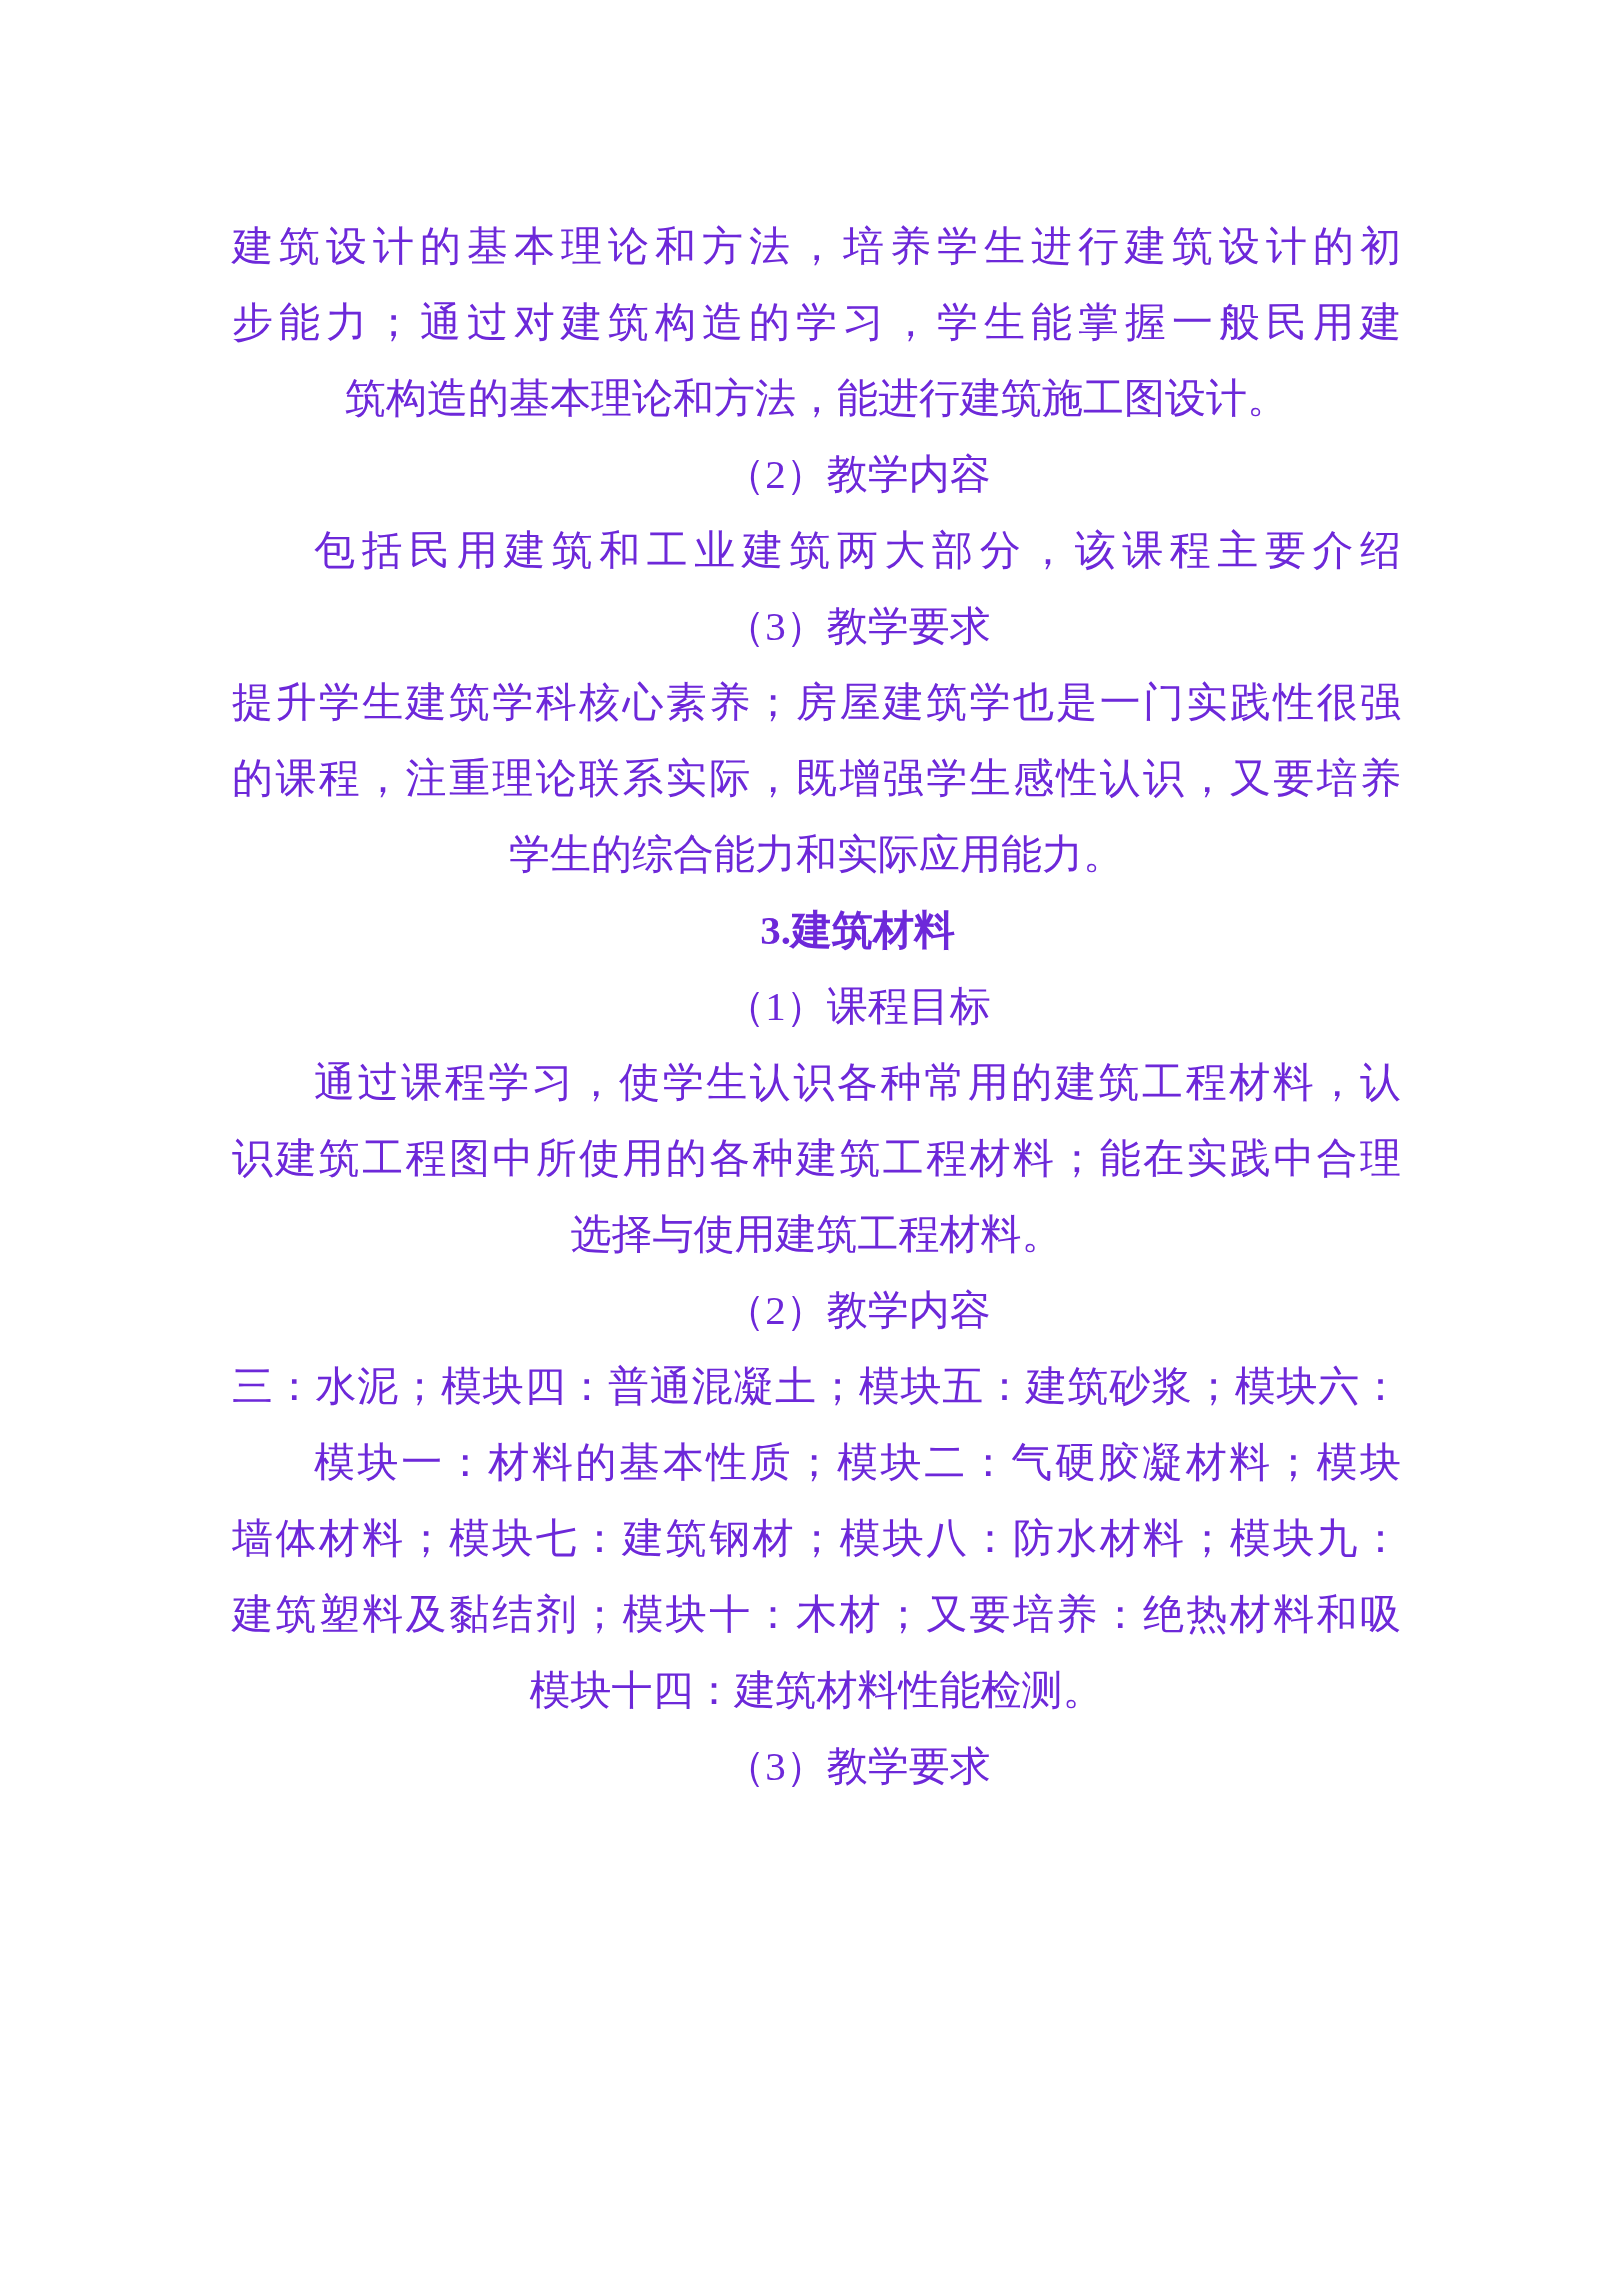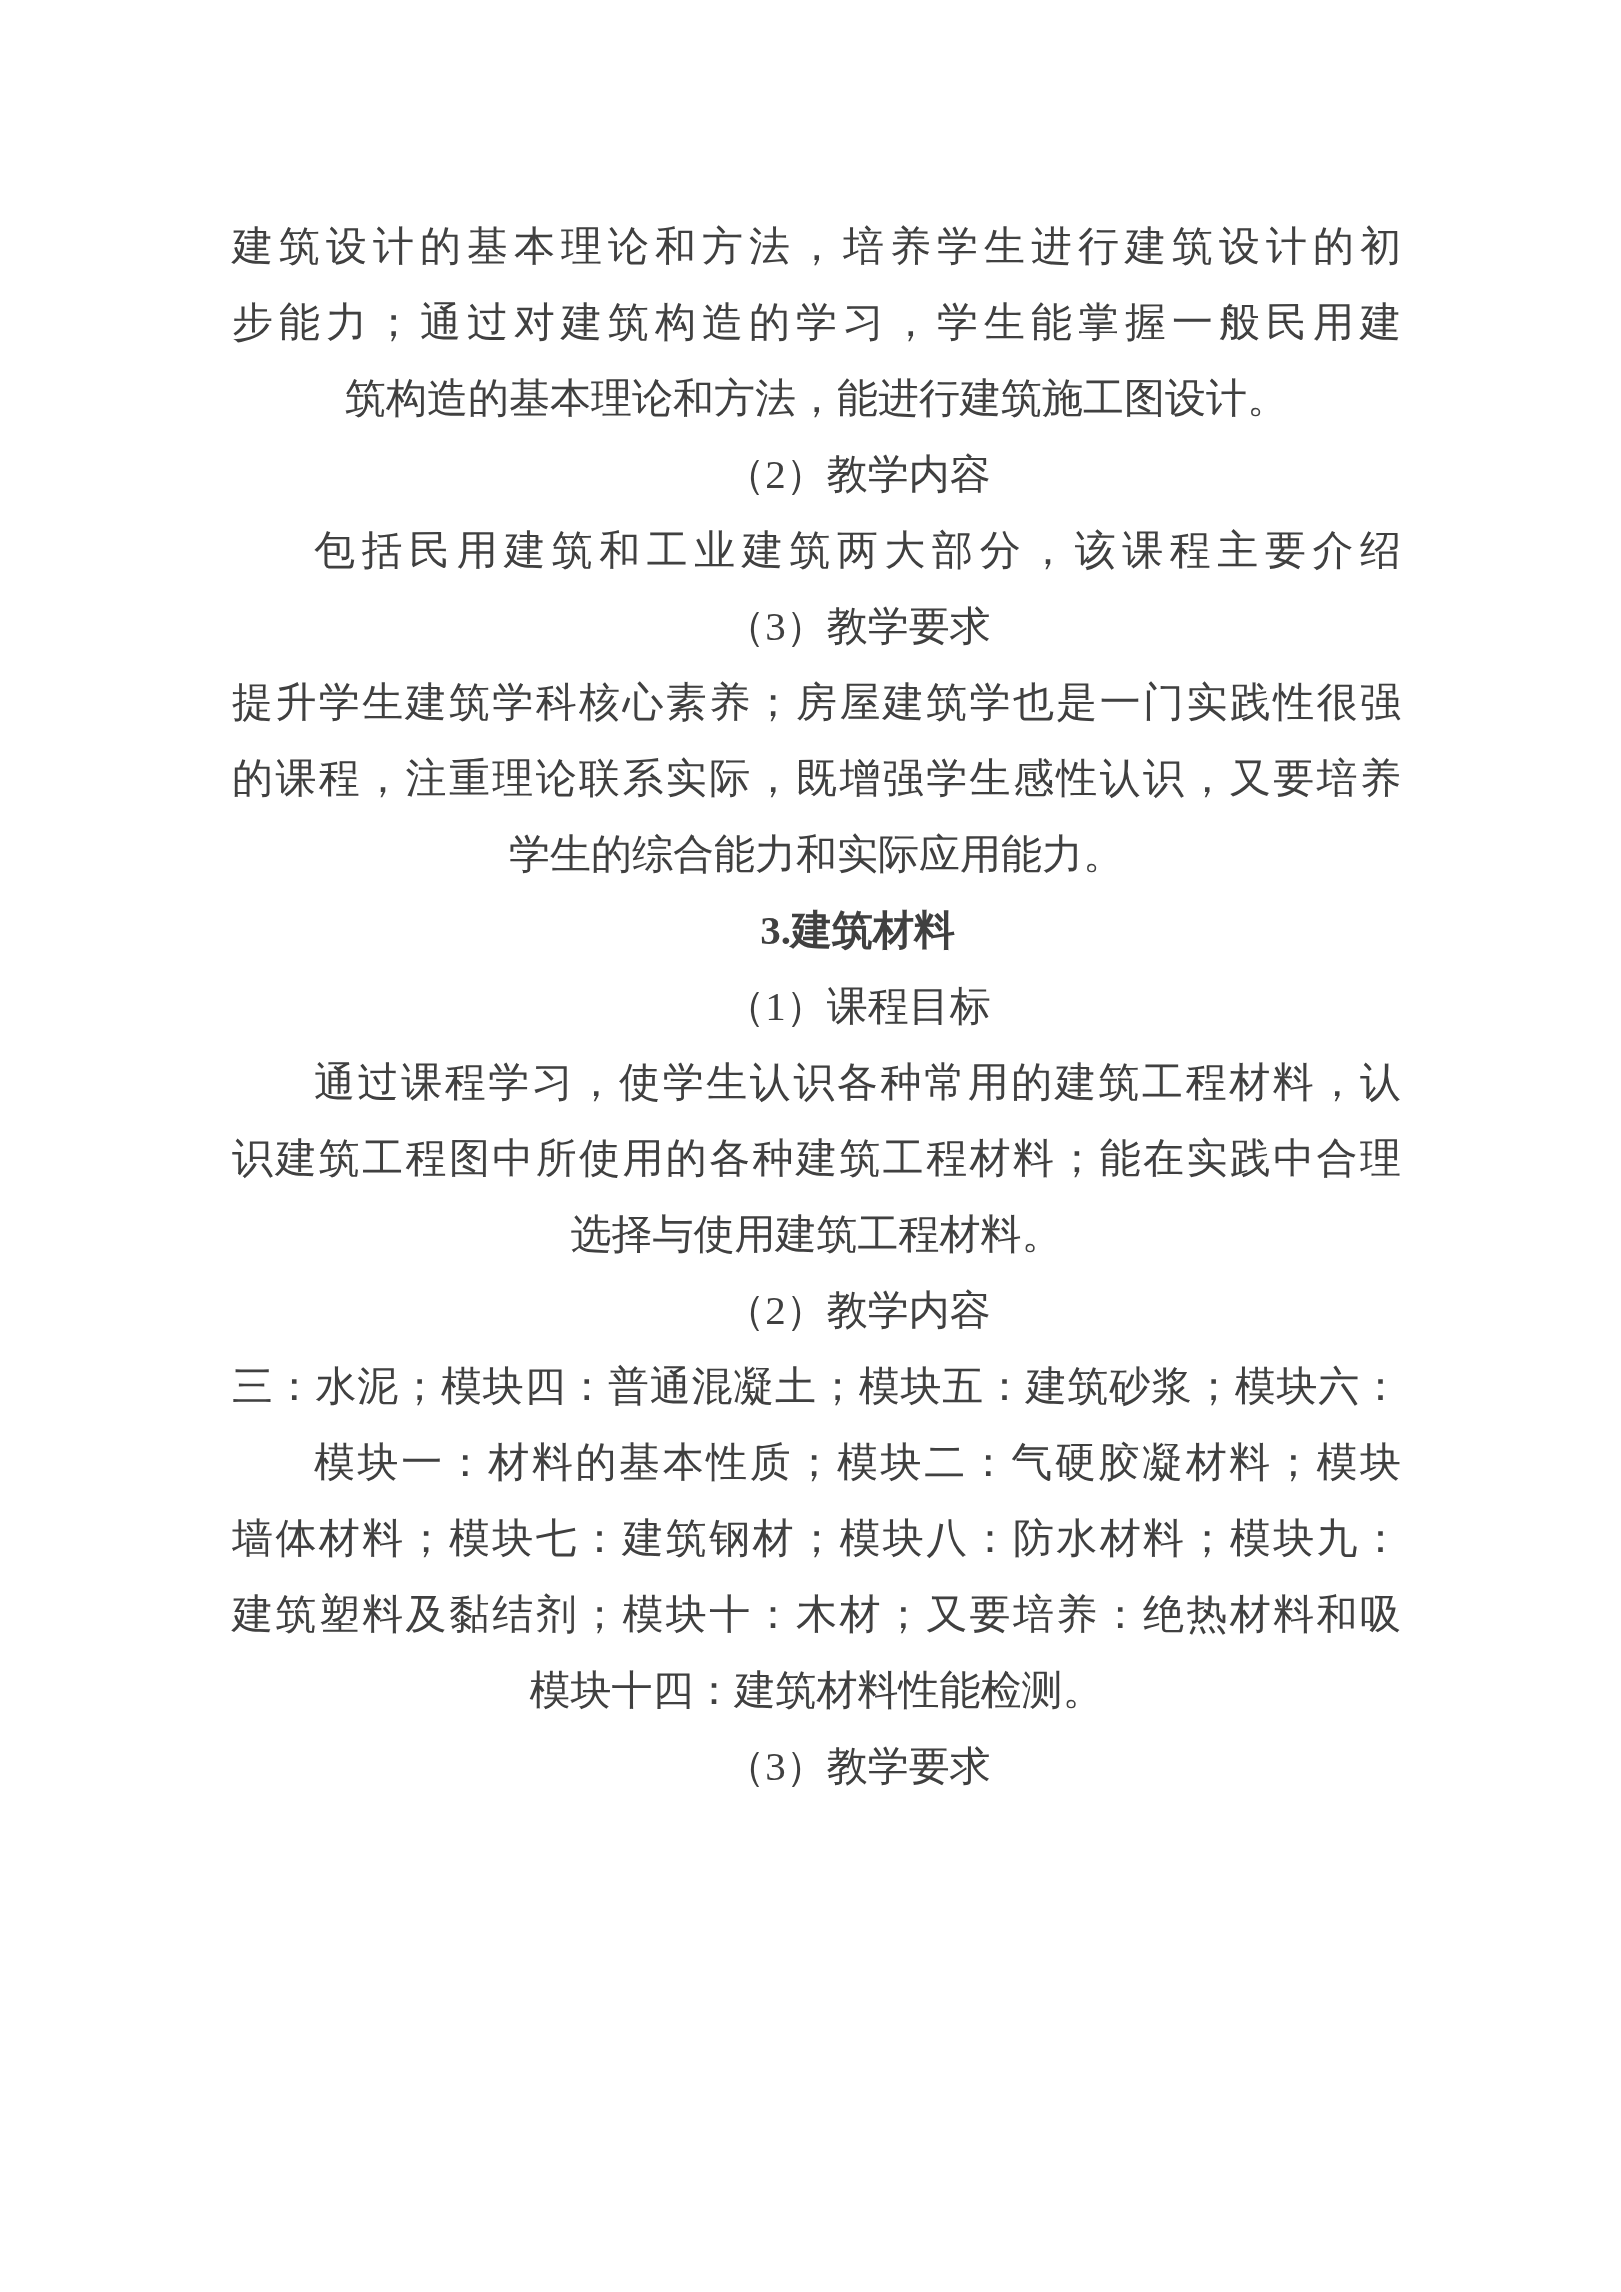--- a/index.html
+++ b/index.html
@@ -1,21 +1,21 @@
 <!DOCTYPE html>
 <html lang="zh"><head>
 <meta charset="utf-8">
 <style>
   html, body { margin: 0; padding: 0; background: #ffffff; }
   .page {
     position: relative;
     width: 1621px;
     height: 1907px;
     background: #ffffff;
-    color: #404040;
+    color: #6d28d9;
     font-family: "Liberation Serif", "DejaVu Serif", serif;
     overflow: hidden;
   }
   .text-block {
     position: absolute;
     left: 232px;
     top: 208px;
     width: 1169px;
   }
   .ln {

